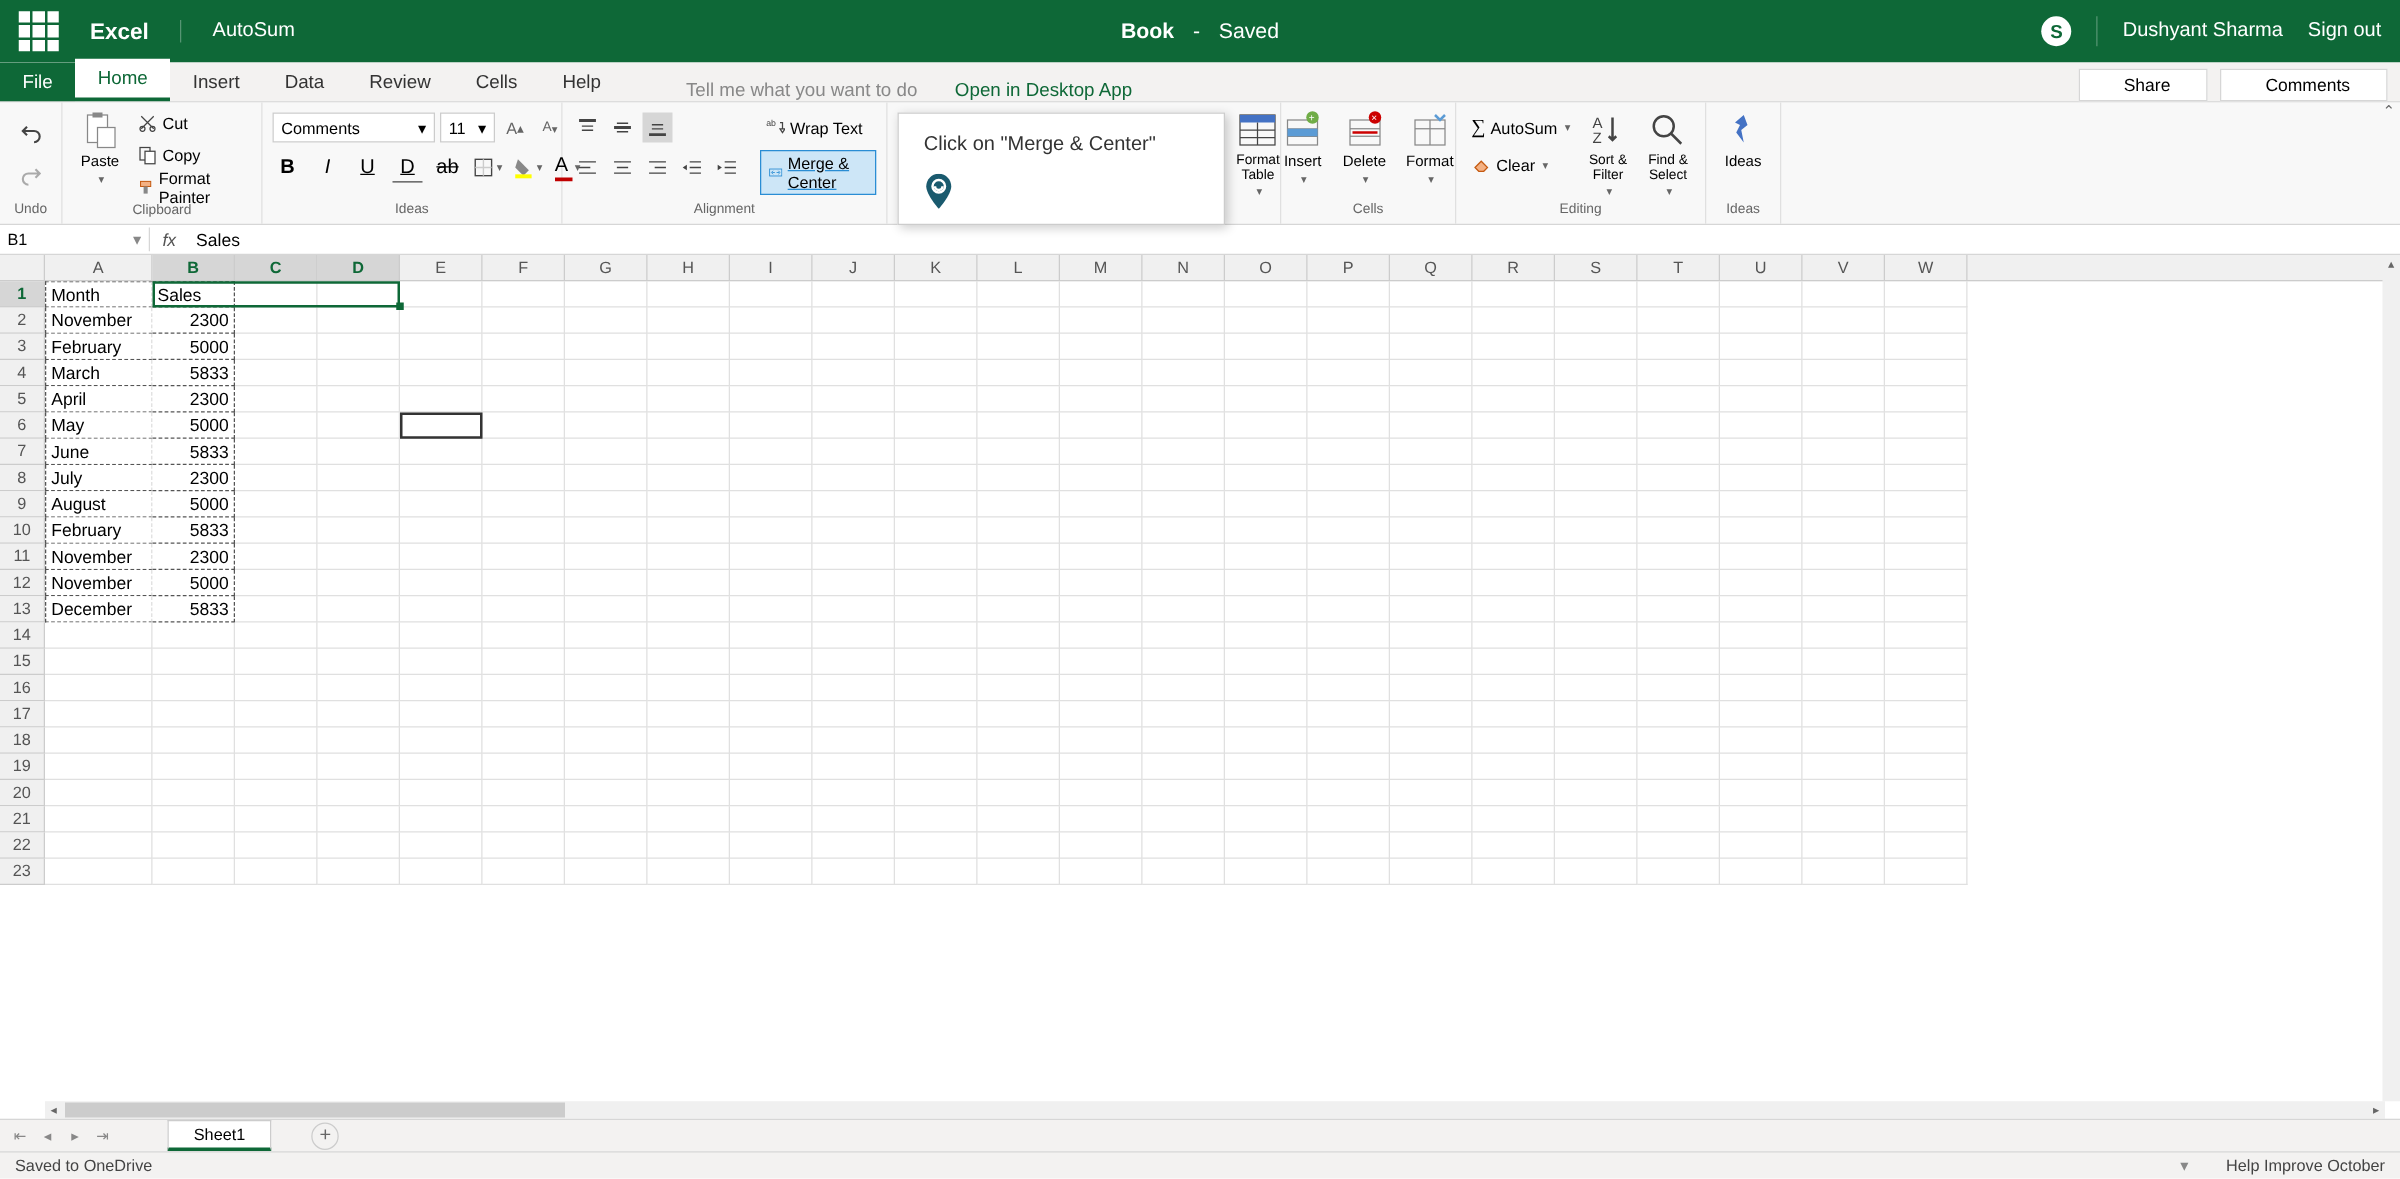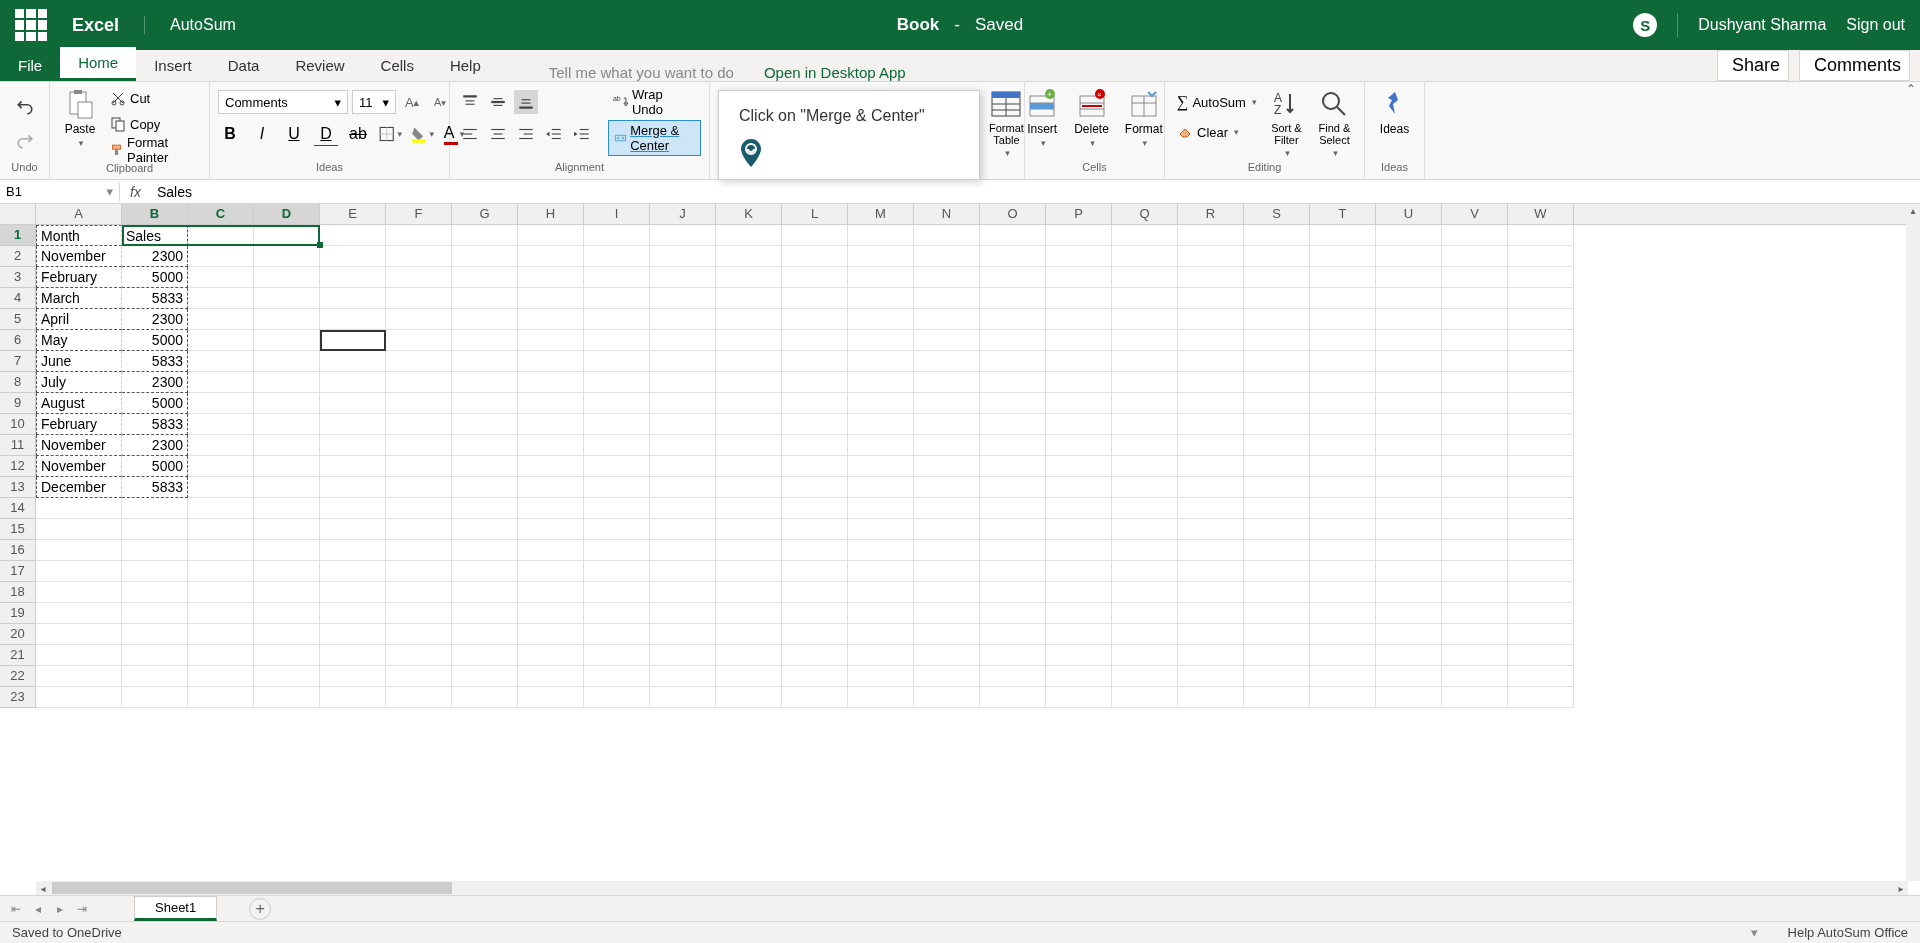--- a/index.html
+++ b/index.html
@@ -16,21 +16,21 @@
 .skype-icon { width: 24px; height: 24px; background: #fff; border-radius: 50%; color: #0e6837; display: flex; align-items: center; justify-content: center; font-weight: bold; font-size: 15px; }
 
 
 .ribbon-tabs { background: #f3f2f1; height: 32px; display: flex; align-items: flex-end; border-bottom: 1px solid #d6d6d6; }
 .tab { padding: 7px 18px; font-size: 15px; cursor: pointer; color: #333; }
 .tab.file { background: #0e6837; color: #fff; }
 .tab.active { background: #fff; border-bottom: 3px solid #0e6837; color: #0e6837; font-weight: 500; }
 .tab-search { color: #888; font-size: 15px; margin-left: 50px; }
 .tab-desktop { color: #0e6837; font-size: 15px; margin-left: 30px; }
 .tab-right { margin-left: auto; display: flex; gap: 10px; padding-right: 10px; }
-.tab-right-btn { border: 1px solid #d6d6d6; padding: 4px 8px; font-size: 18px; display: flex; align-items: center; gap: 6px; cursor: pointer; background: #fff; }
+.tab-right-btn { border: 1px solid #d6d6d6; padding: 4px 29px; font-size: 14px; display: flex; align-items: center; gap: 6px; cursor: pointer; background: #fff; }
 
 
 .ribbon { background: #f8f8f8; height: 98px; display: flex; border-bottom: 1px solid #d6d6d6; }
 .group { border-right: 1px solid #e0e0e0; padding: 4px 8px; display: flex; flex-direction: column; position: relative; }
 .group-label { font-size: 11px; color: #666; text-align: center; margin-top: auto; padding-bottom: 2px; }
 .group-body { display: flex; align-items: flex-start; gap: 4px; flex: 1; }
 .big-btn { display: flex; flex-direction: column; align-items: center; gap: 2px; padding: 2px 6px; cursor: pointer; font-size: 12px; }
 .big-btn svg, .big-btn .ico { width: 32px; height: 32px; }
 .small-btn { display: flex; align-items: center; gap: 4px; padding: 2px 4px; cursor: pointer; font-size: 13px; height: 24px; }
 .small-btn svg { width: 16px; height: 16px; }
@@ -313,21 +313,21 @@
               </svg>
             </div>
         </div>
       </div>
       <div class="vstack" style="gap:6px;padding-top:4px;margin-left:10px">
         <div class="small-btn">
             <svg viewBox="0 0 16 16">
               <text x="1" y="7" font-size="7" fill="#444">ab</text>
               <path d="M12 4h2v5h-2l2 3 2-3h-2" fill="none" stroke="#444"></path>
             </svg>
-            <span>Wrap Undo</span>
+            <span>Wrap Text</span>
           </div>
         <div class="merge-btn">
           <svg width="16" height="16" viewBox="0 0 16 16">
               <rect x="1" y="4" width="14" height="8" fill="none" stroke="#2a8dd4"></rect>
               <path d="M4 8h3M9 8h3M5 6l-2 2 2 2M11 6l2 2-2 2" fill="none" stroke="#2a8dd4"></path>
             </svg>
           <span>Merge &amp; Center</span>
         </div>
       </div>
     </div>
@@ -1107,15 +1107,15 @@
   <div class="nav-arrow">▸</div>
   <div class="nav-arrow">⇥</div>
   <div class="sheet-tab">Sheet1</div>
   <div class="add-sheet">+</div>
 </div>
 
 <div class="status-bar">
   <span>Saved to OneDrive</span>
   <div class="status-right">
     <span style="color:#888">▾</span>
-    <span>Help AutoSum Office</span>
+    <span>Help Improve October</span>
   </div>
 </div>
 
 </body></html>

